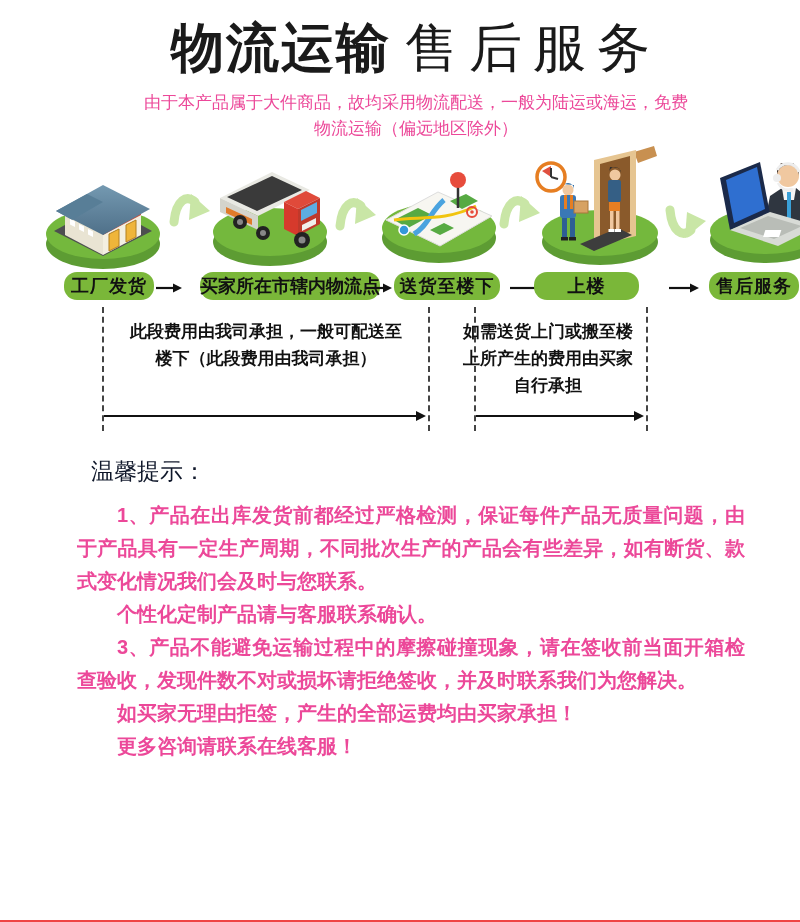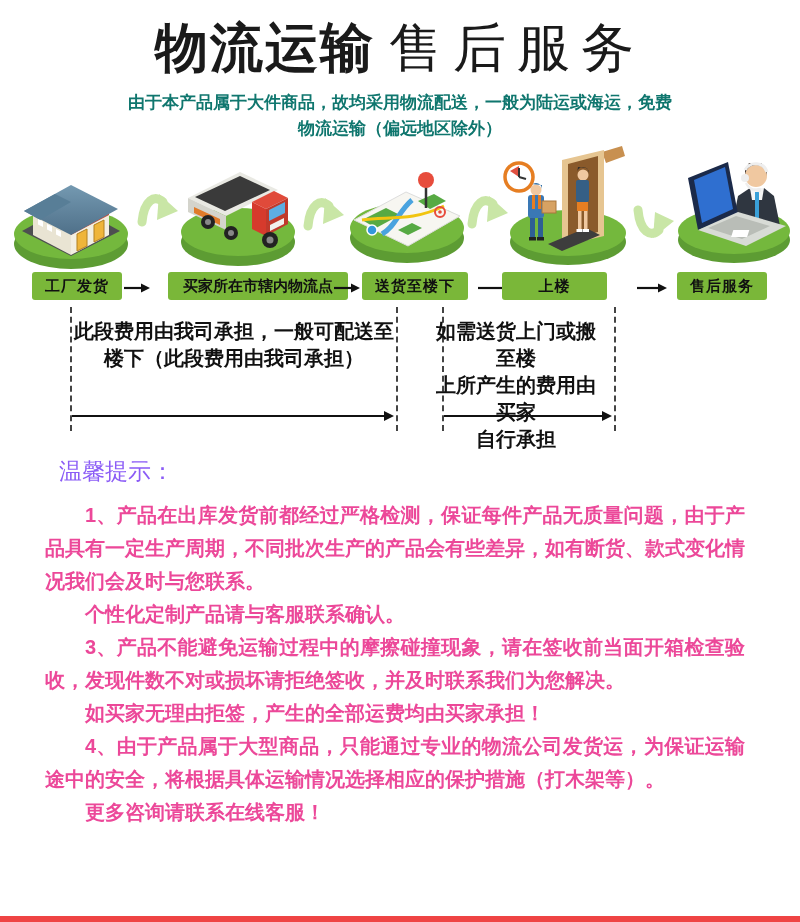--- a/index.html
+++ b/index.html
@@ -1,59 +1,59 @@
 <!DOCTYPE html>
 <html><head>
 <meta charset="utf-8">
 <style>
   * { margin:0; padding:0; box-sizing:border-box; }
   html,body { background:#ffffff; }
   body { width:800px; height:922px; font-family:"Liberation Sans","DejaVu Sans",sans-serif; color:#1a1a1a; overflow:hidden; }
-  .page { position:relative; width:800px; height:922px; background:#fff; border-bottom:6px solid #ef4444; }
+  .page { position:relative; width:800px; height:922px; background:#fff; border-bottom:2px solid #ef4444;padding-left:32px; }
 
   
   .header { text-align:center; padding-top:18px; }
   .main-title { font-size:53px; line-height:60px; letter-spacing:2px; white-space:nowrap; }
   .title-bold { font-weight:900; }
   .title-light { font-weight:500; letter-spacing:11px; margin-left:14px; }
-  .subtitle { margin-top:12px; font-size:17px; font-weight:bold; line-height:26px; color:#0f766e; }
+  .subtitle { margin-top:12px; font-size:17px; font-weight:normal; line-height:26px; color:#ec4899; }
 
   
   .flow-illustrations { position:relative; width:800px; height:127px; margin-top:2px; }
   .illu { position:absolute; }
   .illu svg { display:block; }
 
   
   .pill-row { position:relative; width:800px; height:29px; margin-top:1px; }
-  .pill { position:absolute; top:0; height:28px; background:#7ab739; border-radius:3px;
-          color:#111; font-size:15px; font-weight:bold; display:flex; align-items:center;
+  .pill { position:absolute; top:0; height:28px; background:#7ab739; border-radius:13px;
+          color:#111; font-size:18px; font-weight:bold; display:flex; align-items:center;
           justify-content:center; white-space:nowrap; letter-spacing:1px; }
   .pill.p1 { left:32px;  width:90px;  }
   .pill.p2 { left:168px; width:180px; letter-spacing:0; }
   .pill.p3 { left:362px; width:106px; }
   .pill.p4 { left:502px; width:105px; }
   .pill.p5 { left:677px; width:90px;  }
   .pill-arrow { position:absolute; top:8px; }
   .pill-arrow.a1 { left:124px; } .pill-arrow.a2 { left:334px; }
   .pill-arrow.a3 { left:478px; } .pill-arrow.a4 { left:637px; }
 
   
   .notes-zone { position:relative; width:800px; height:137px; }
   .dash { position:absolute; top:6px; height:124px; width:0; border-left:2px dashed #444; }
   .dash.d1 { left:70px; } .dash.d2 { left:396px; } .dash.d3 { left:442px; } .dash.d4 { left:614px; }
-  .cost-note { position:absolute; top:17px; font-size:20px; font-weight:bold; line-height:27px;
+  .cost-note { position:absolute; top:17px; font-size:17px; font-weight:bold; line-height:27px;
                text-align:center; color:#111; }
   .cost-note.left  { left:72px;  width:324px; }
   .cost-note.right { left:428px; width:176px; }
   .range-arrow { position:absolute; top:108px; }
   .range-arrow.r1 { left:72px; } .range-arrow.r2 { left:444px; }
 
   
   .tips { margin-top:18px; padding:0 55px 0 45px; }
-  .tips-title { font-size:23px; font-weight:400; margin-left:14px; margin-bottom:12px; color:#8b5cf6; }
+  .tips-title { font-size:23px; font-weight:400; margin-left:14px; margin-bottom:12px; color:#0f172a; }
   .tips p { font-size:20px; font-weight:bold; line-height:33px; text-indent:2em;
             text-align:justify; color:#ec4899; }
 </style>
 </head>
 <body>
 
 <div class="page">
 
   <div class="header">
     <div class="main-title">
@@ -273,17 +273,16 @@
         </svg>
     </span>
   </div>
 
   <div class="tips">
     <div class="tips-title">温馨提示：</div>
     <p>1、产品在出库发货前都经过严格检测，保证每件产品无质量问题，由于产品具有一定生产周期，不同批次生产的产品会有些差异，如有断货、款式变化情况我们会及时与您联系。</p>
     <p>个性化定制产品请与客服联系确认。</p>
     <p>3、产品不能避免运输过程中的摩擦碰撞现象，请在签收前当面开箱检查验收，发现件数不对或损坏请拒绝签收，并及时联系我们为您解决。</p>
     <p>如买家无理由拒签，产生的全部运费均由买家承担！</p>
-    <p>4、由于产品属于大型商品，只能通过专业的物流公司发货运，为保证运输途中的安全，将根据具体运输情况选择相应的保护措施（打木架等）。</p>
     <p>更多咨询请联系在线客服！</p>
   </div>
 
 </div>
 
 </body></html>

